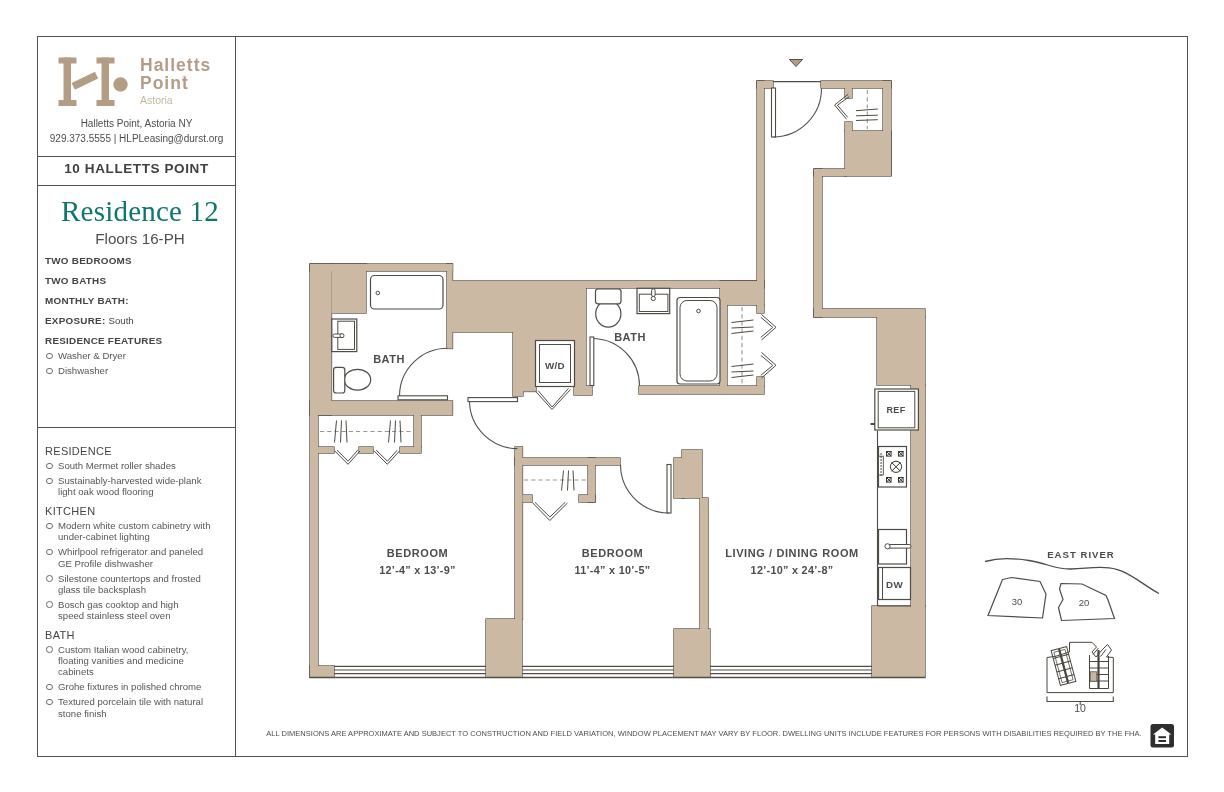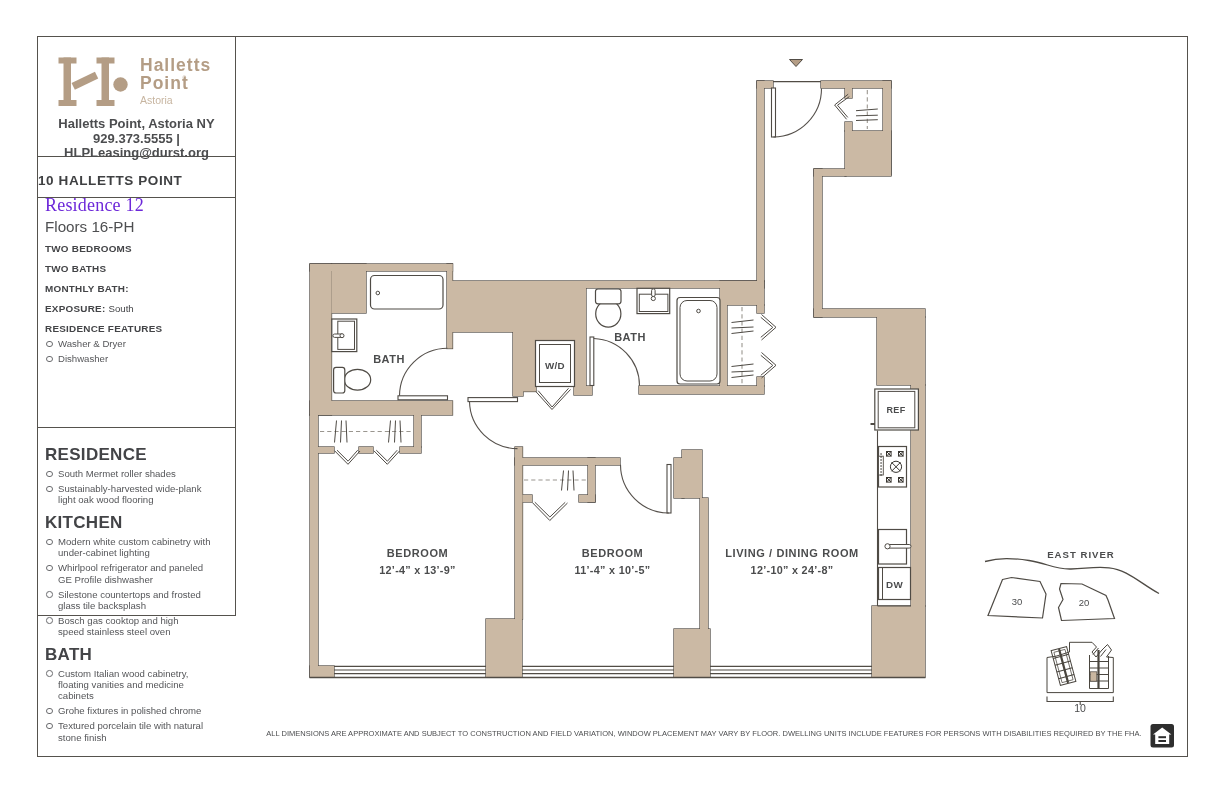--- a/index.html
+++ b/index.html
@@ -1,34 +1,34 @@
 <!DOCTYPE html>
 <html><head>
 <meta charset="utf-8">
 <style>
   html,body{margin:0;padding:0;background:#fff;width:1224px;height:792px;overflow:hidden;}
   *{box-sizing:border-box;}
   body{font-family:"Liberation Sans",sans-serif;color:#47484a;}
   #frame{position:absolute;left:37px;top:36px;width:1151px;height:721px;border:1px solid #55524d;}
-  #side{position:absolute;left:37px;top:36px;width:199px;height:580px;border:1px solid #55524d;}
+  #side{position:absolute;left:37px;top:36px;width:199px;height:721px;border:1px solid #55524d;}
   .sec{position:absolute;left:0;width:197px;border-bottom:1px solid #55524d;}
   #sec-logo{top:0;height:120px;}
-  #sec-band{top:128px;height:33px;}
+  #sec-band{top:116px;height:33px;text-align:center;}
   #sec-band .t{margin-top:8px;font-size:13.5px;font-weight:bold;color:#3f4042;letter-spacing:.6px;}
   #sec-res{top:153px;height:238px;padding:5px 0 0 7px;}
   #sec-feat{top:391px;height:328px;border-bottom:none;padding:17px 0 0 7px;}
-  #res-title{font-family:"Liberation Serif",serif;font-size:18px;color:#6d28d9;margin:0 0 2px 0;letter-spacing:.2px;}
-  #res-floors{font-size:15.2px;color:#4e4f51;margin:0 0 8px 0;}
+  #res-title{font-family:"Liberation Serif",serif;font-size:29px;color:#0f766e;margin:0 0 2px 0;letter-spacing:.2px;text-align:center;}
+  #res-floors{font-size:15.2px;color:#4e4f51;margin:0 0 8px 0;text-align:center;}
   .cap{font-size:9.9px;font-weight:bold;color:#434447;letter-spacing:.25px;margin:0 0 9px 0;}
   .cap .nrm{font-weight:normal;font-size:9.7px;letter-spacing:0;}
-  .fhead{font-size:17px;font-weight:bold;color:#434447;letter-spacing:.3px;margin:0 0 3px 0;}
+  .fhead{font-size:11px;font-weight:normal;color:#434447;letter-spacing:.3px;margin:0 0 3px 0;}
   ul.feat{list-style:none;margin:0 0 7.5px 0;padding:0;}
   ul.feat li{position:relative;font-size:9.6px;line-height:11.2px;color:#555659;padding-left:13px;margin-bottom:3.9px;width:175px;}
   ul.feat li:before{content:"";position:absolute;left:1px;top:2.5px;width:4.6px;height:4.6px;border:1px solid #6a6b6e;border-radius:50%;}
-  #contact{position:absolute;left:0;top:80px;width:197px;text-align:center;font-size:13px;color:#4c4d4f;line-height:14.5px;font-weight:bold;}
+  #contact{position:absolute;left:0;top:80px;width:197px;text-align:center;font-size:10px;color:#4c4d4f;line-height:14.5px;}
   svg{position:absolute;left:0;top:0;}
   text{font-family:"Liberation Sans",sans-serif;}
 </style>
 </head>
 <body>
 <div id="frame"></div>
 <div id="side">
   <div class="sec" id="sec-logo">
     <svg width="197" height="120" viewBox="37 36 197 120">
       <g fill="#b49d85">

